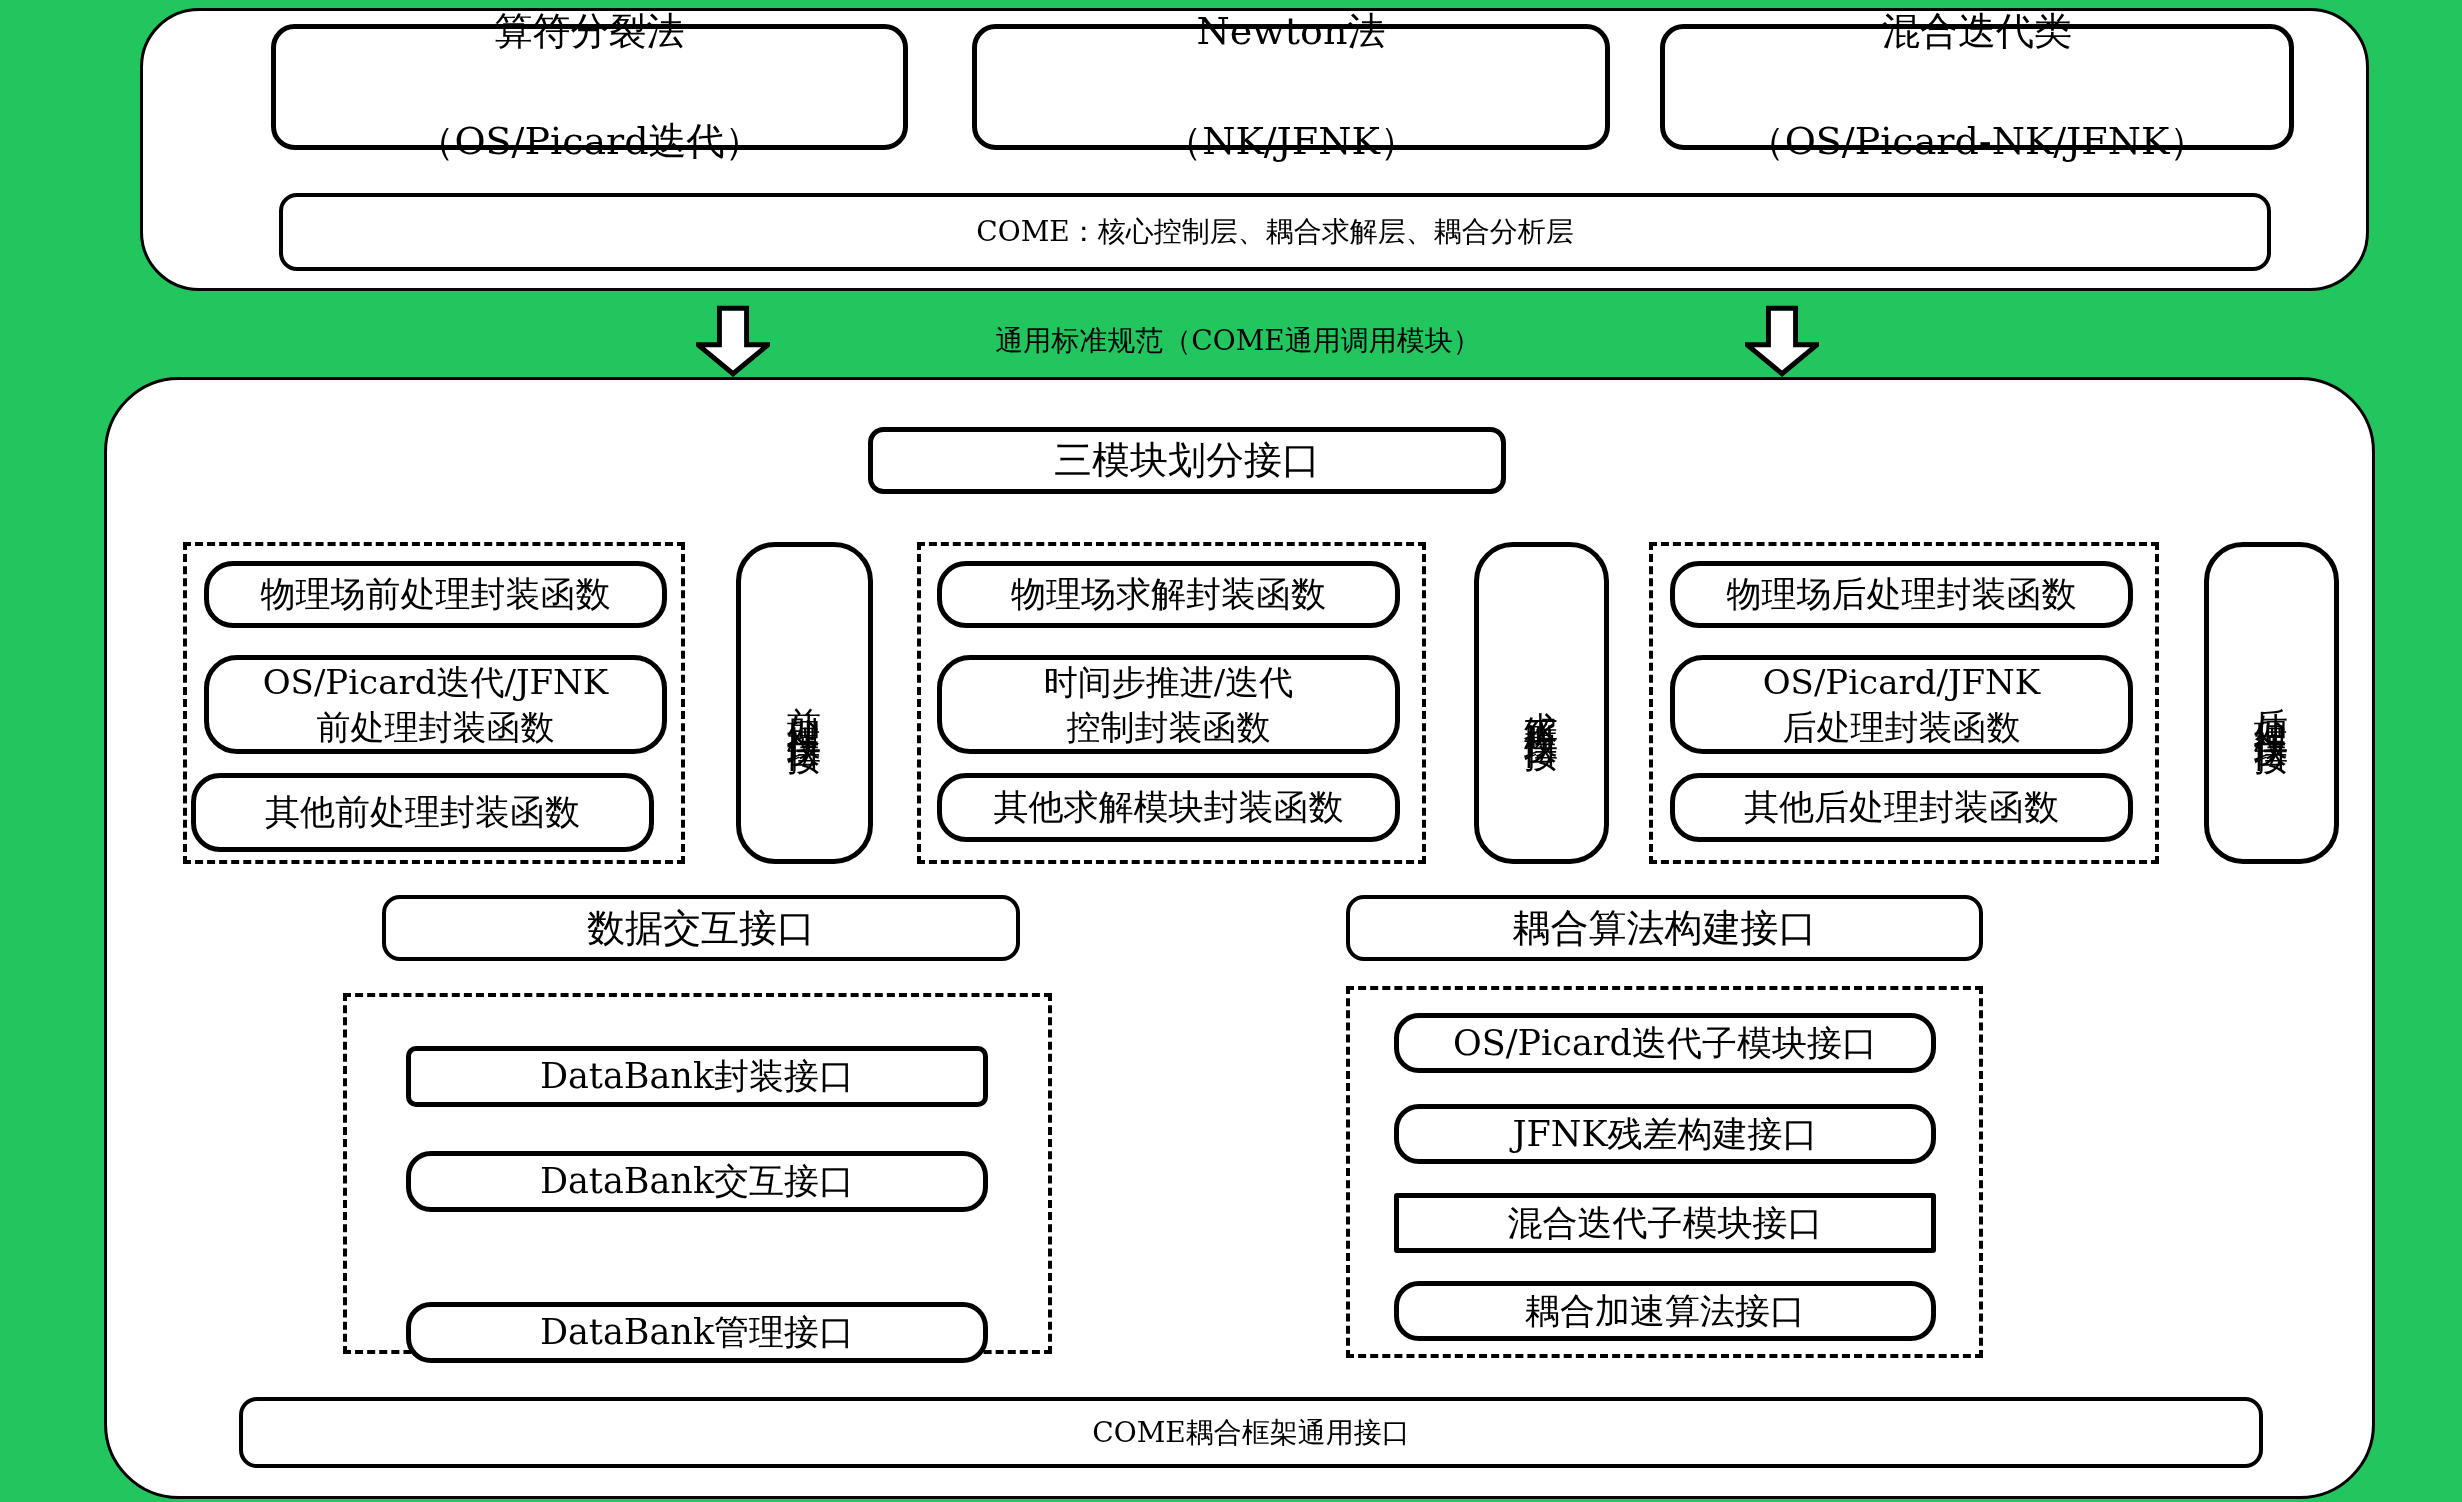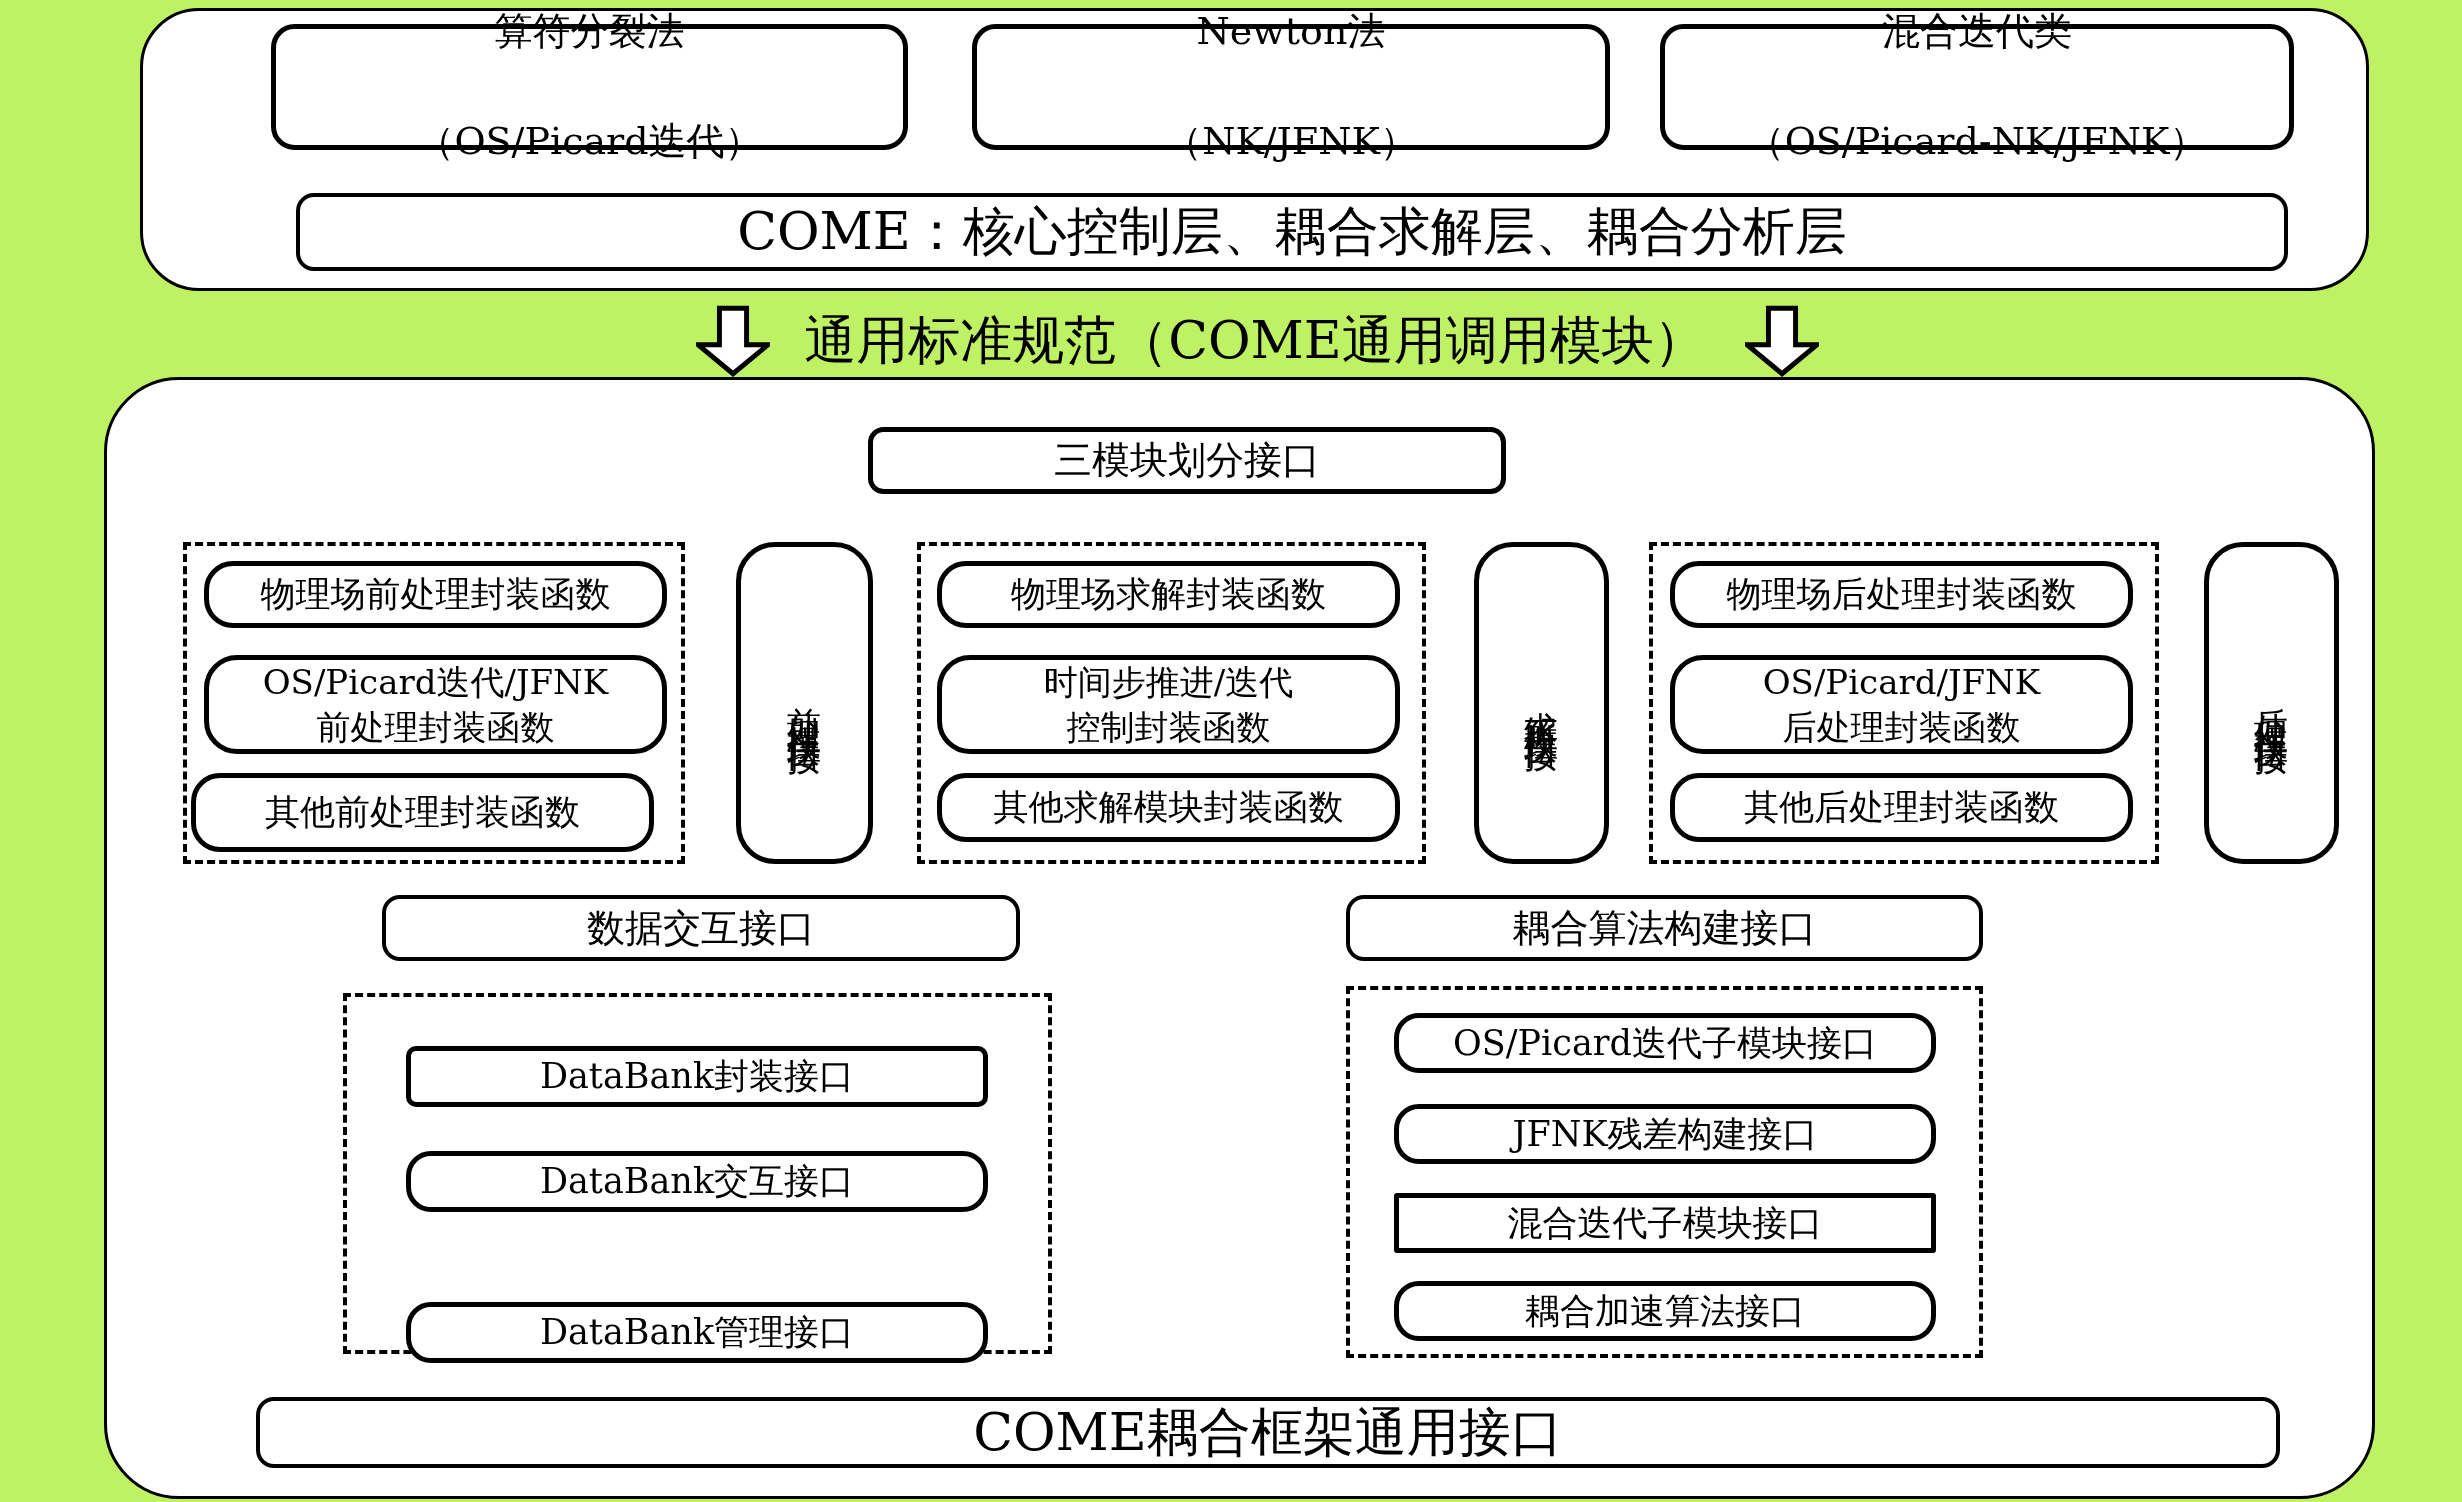--- a/index.html
+++ b/index.html
@@ -1,17 +1,17 @@
 <!DOCTYPE html>
 <html style="font-size:10.4px"><head>
 <meta charset="utf-8">
 <style>
   html,body{margin:0;padding:0;background:#ffffff;}
   #page{
-    position:relative;width:2462px;height:1503px;background:#bef264;
+    position:relative;width:2462px;height:1503px;background:#22c55e;
     font-family:"DejaVu Serif","Liberation Serif",serif;color:#000;
     overflow:hidden;
   }
   .abs{position:absolute;box-sizing:border-box;}
   .rbox{
     border:5.2px solid #000;border-radius:29px;background:#fff;
     display:flex;align-items:center;justify-content:center;
     text-align:center;white-space:pre-line;line-height:1.32;
   }
   .container{border:3.9px solid #000;background:#fff;}
@@ -20,21 +20,21 @@
   .dashedbox{border:4.6px dashed #000;background:#fff;}
   .vbox{
     border:5.2px solid #000;border-radius:39px;background:#fff;
     display:flex;align-items:center;justify-content:center;
   }
   .vtext{
     writing-mode:vertical-rl;text-orientation:upright;
     font-size:34px;letter-spacing:6.5px;line-height:1;
   }
   .f-method{font-size:38px;line-height:1.45;}
-  .f-big{font-size:52px;margin-left:17px;}
+  .f-big{font-size:28px;}
   .f-title{font-size:38px;}
   .f-item{font-size:35px;}
   .f-item2{font-size:34px;}
   .f-list{font-size:35px;}
   .label{display:flex;align-items:center;justify-content:center;text-align:center;}
   svg{display:block;}
 </style>
 </head>
 <body>
 

